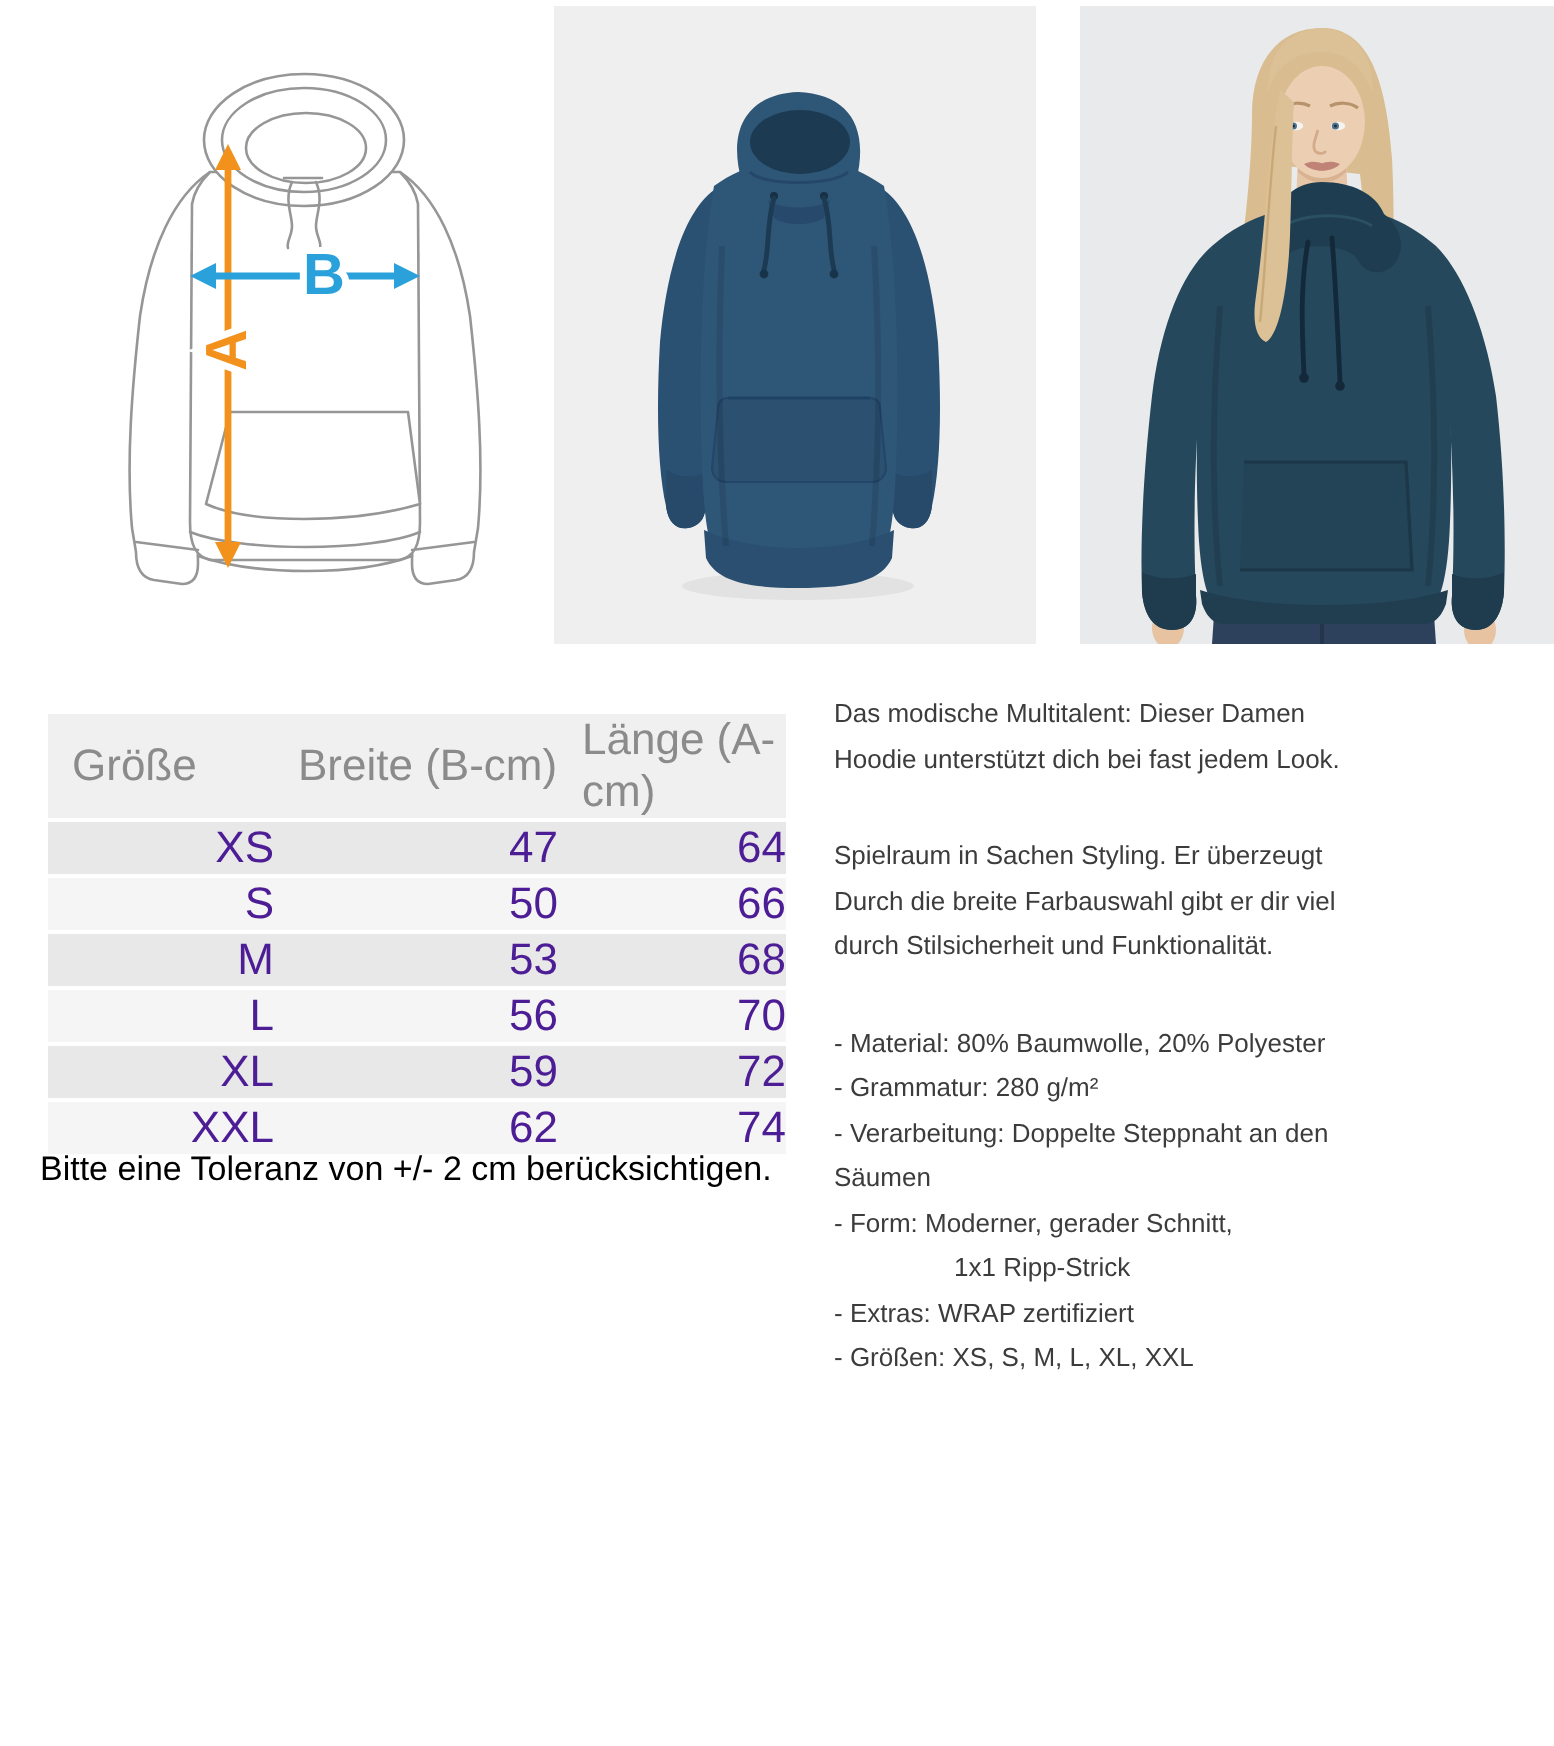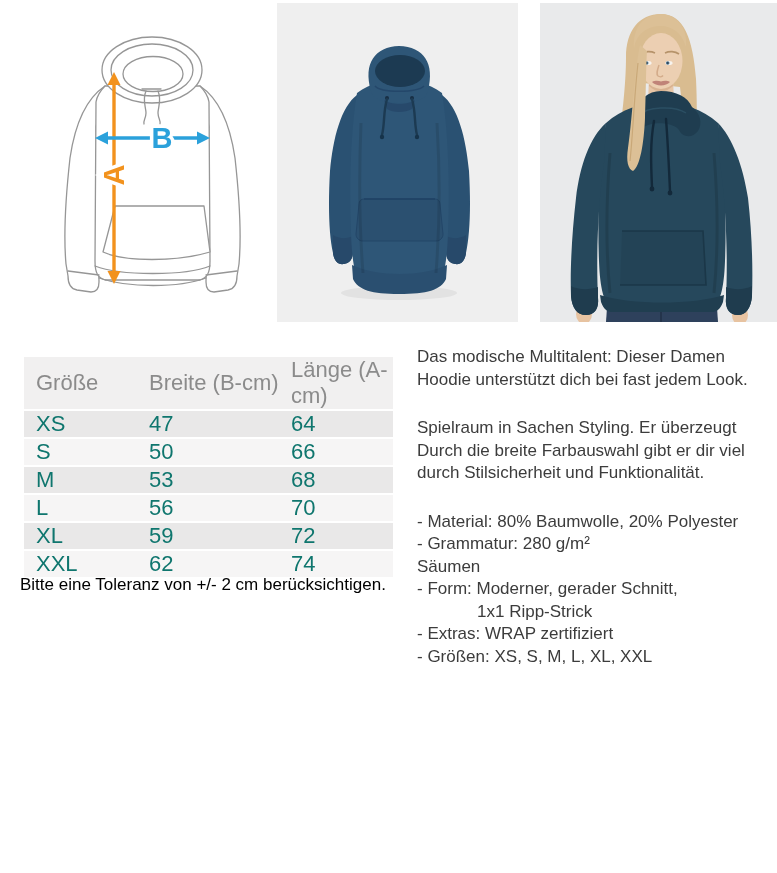--- a/index.html
+++ b/index.html
@@ -13,27 +13,27 @@
   #model-box{left:540px;width:237px;background:#e9eaeb;}
 
   .measure-label{font-size:29px;font-weight:bold;stroke:#ffffff;stroke-width:7px;paint-order:stroke;
                  font-family:"Liberation Sans",sans-serif;}
 
   
   table.size{position:absolute;left:24px;top:357px;width:369px;border-collapse:collapse;
              table-layout:fixed;font-size:22px;}
   table.size th,table.size td{text-align:left;font-weight:400;padding:0 0 0 12px;vertical-align:middle;}
   table.size thead th{background:#f1f0f0;color:#8b8b8b;height:25px;border-bottom:2px solid #ffffff;}
-  table.size tbody td{color:#0f766e;height:23px;border-bottom:2px solid #ffffff;}
+  table.size tbody td{color:#4c1d95;height:23px;border-bottom:2px solid #ffffff;text-align:right;}
   table.size tbody tr:nth-child(odd) td{background:#e9e8e8;}
   table.size tbody tr:nth-child(even) td{background:#f6f5f5;}
 
   .tolerance{position:absolute;left:20px;top:575px;font-size:17px;color:#000000;}
 
-  .description{position:absolute;left:417px;top:346px;width:348px;font-size:17px;
+  .description{position:absolute;left:417px;top:346px;width:348px;font-size:13px;
                line-height:22.5px;color:#3c3c3c;}
   .desc-line{min-height:22.5px;}
   .desc-line.gap{min-height:26px;}
   .desc-line.center{}
   .desc-line.indent{padding-left:60px;}
 </style>
 </head>
 <body>
 
 <div id="canvas">
@@ -193,20 +193,21 @@
   <div class="description">
     <div class="desc-line">Das modische Multitalent: Dieser Damen</div>
     <div class="desc-line">Hoodie unterstützt dich bei fast jedem Look.</div>
     <div class="desc-line gap"></div>
     <div class="desc-line">Spielraum in Sachen Styling. Er überzeugt</div>
     <div class="desc-line">Durch die breite Farbauswahl gibt er dir viel</div>
     <div class="desc-line">durch Stilsicherheit und Funktionalität.</div>
     <div class="desc-line gap"></div>
     <div class="desc-line">- Material: 80% Baumwolle, 20% Polyester</div>
     <div class="desc-line">- Grammatur: 280 g/m²</div>
+    <div class="desc-line">- Verarbeitung: Doppelte Steppnaht an den</div>
     <div class="desc-line center">Säumen</div>
     <div class="desc-line">- Form: Moderner, gerader Schnitt,</div>
     <div class="desc-line indent">1x1 Ripp-Strick</div>
     <div class="desc-line">- Extras: WRAP zertifiziert</div>
     <div class="desc-line">- Größen: XS, S, M, L, XL, XXL</div>
   </div>
 
 </div>
 
 </body></html>

